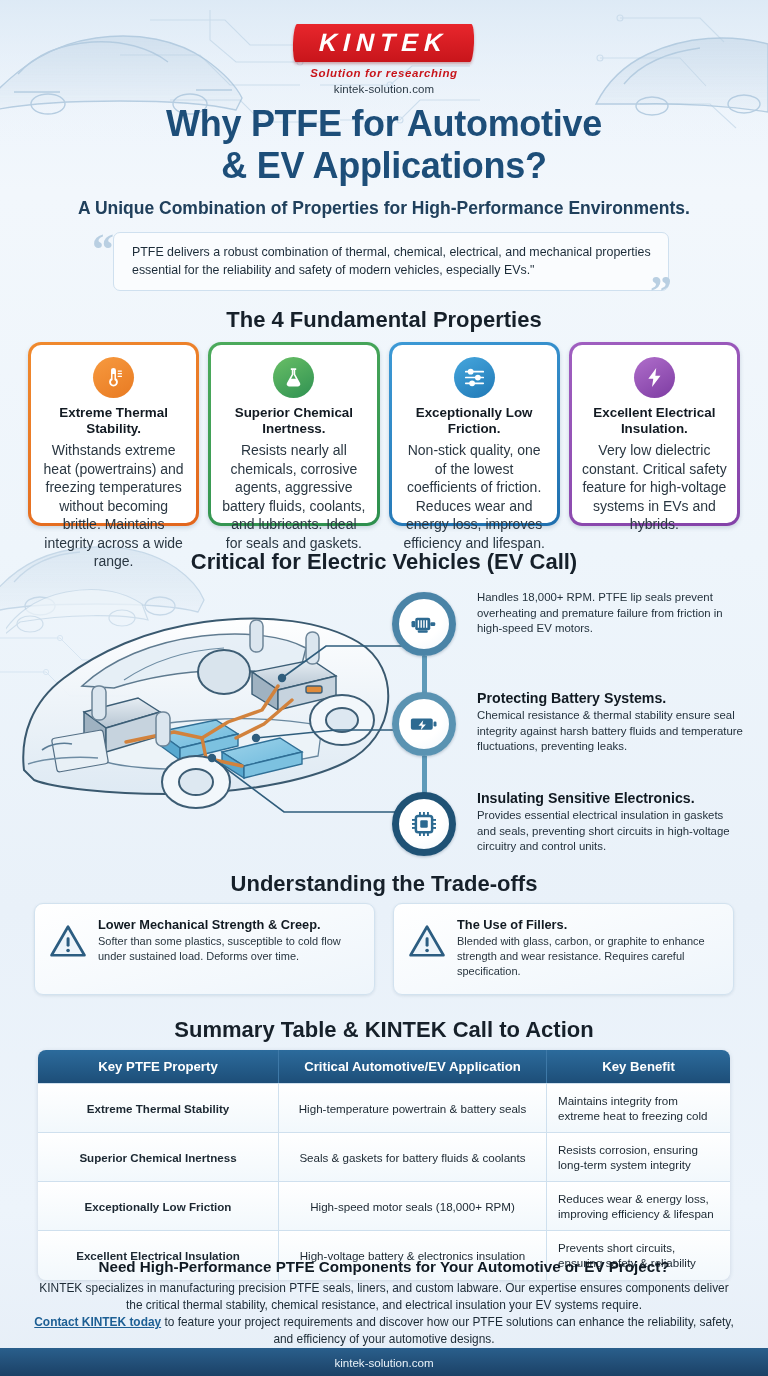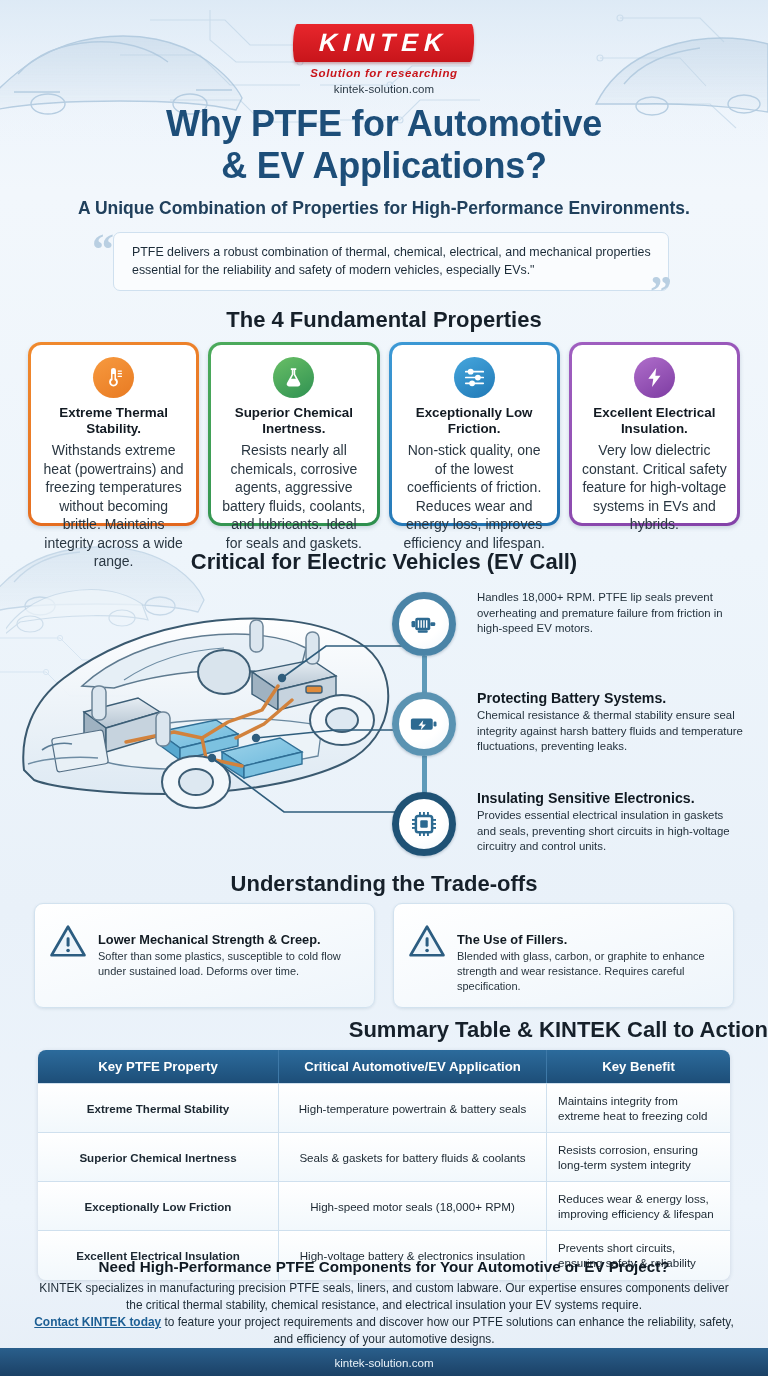--- a/index.html
+++ b/index.html
@@ -66,21 +66,21 @@
   .qmark.close { top:270px; left:650px; }
 
   
   .sec-h {
     position:absolute; left:0; width:768px; text-align:center;
     font-size:22px; font-weight:bold; color:#16202a;
   }
   #h-props { top:307px; }
   #h-ev    { top:549px; }
   #h-trade { top:871px; }
-  #h-sum   { top:1017px;text-align:right; }
+  #h-sum   { top:1017px; }
 
   
   .cards { position:absolute; top:342px; left:28px; width:712px; display:flex; gap:9px; }
   .card {
     width:175px; height:184px; border-radius:13px; padding:3px;
     box-shadow:0 2px 4px rgba(40,70,100,.18);
   }
   .card-in {
     width:100%; height:100%; background:#fff; border-radius:10px;
     padding:12px 10px 8px; text-align:center;
@@ -127,21 +127,21 @@
   
   .trade { position:absolute; top:903px; left:34px; width:700px; display:flex; gap:18px; }
   .trade-card {
     width:341px; min-height:92px;
     background:linear-gradient(165deg,#ffffff 0%,#eef5fb 100%);
     border:1px solid #d2e2ef; border-radius:9px;
     padding:13px 14px; display:flex; gap:11px; align-items:flex-start;
     box-shadow:0 1px 3px rgba(50,80,110,.12);
   }
   .warn { flex:none; width:38px; height:38px; margin-top:5px; }
-  .trade-t { font-size:12.8px; font-weight:bold; color:#111a22; margin-bottom:2px;margin-top:15px; }
+  .trade-t { font-size:12.8px; font-weight:bold; color:#111a22; margin-bottom:2px; }
   .trade-d { font-size:11px; color:#28353f; line-height:1.35; }
 
   
   .tbl {
     position:absolute; top:1050px; left:38px; width:692px;
     border-collapse:separate; border-spacing:0;
     border-radius:8px; overflow:hidden;
     box-shadow:0 1px 4px rgba(40,70,100,.16);
   }
   .tbl th {

